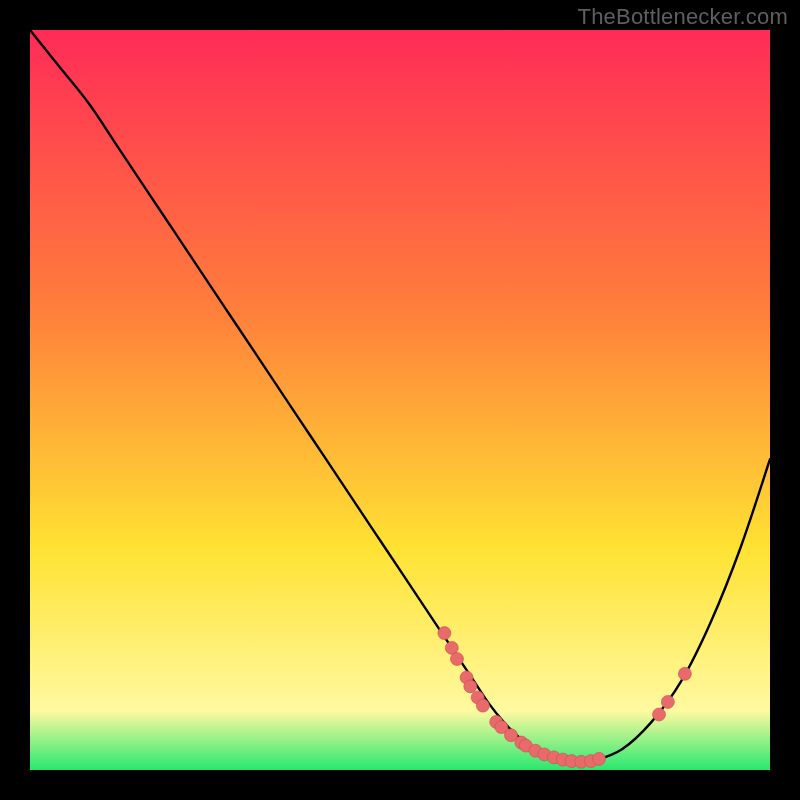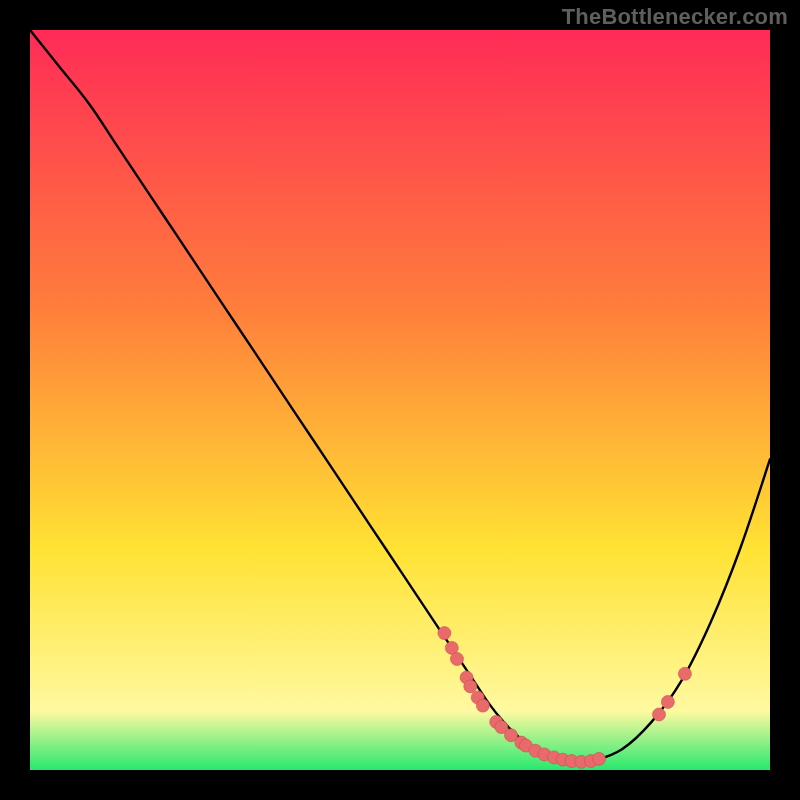--- a/index.html
+++ b/index.html
@@ -16,21 +16,21 @@
     width: 800px;
     height: 800px;
     background: #000;
   }
   .attribution {
     position: absolute;
     top: 4px;
     right: 12px;
     color: #5f5f5f;
     font-size: 22px;
-    font-weight: 700;
+    font-weight: 400;
     letter-spacing: 0.2px;
   }
   .plot-wrap {
     position: absolute;
     left: 30px;
     top: 30px;
     width: 740px;
     height: 740px;
     background: #000;
   }

